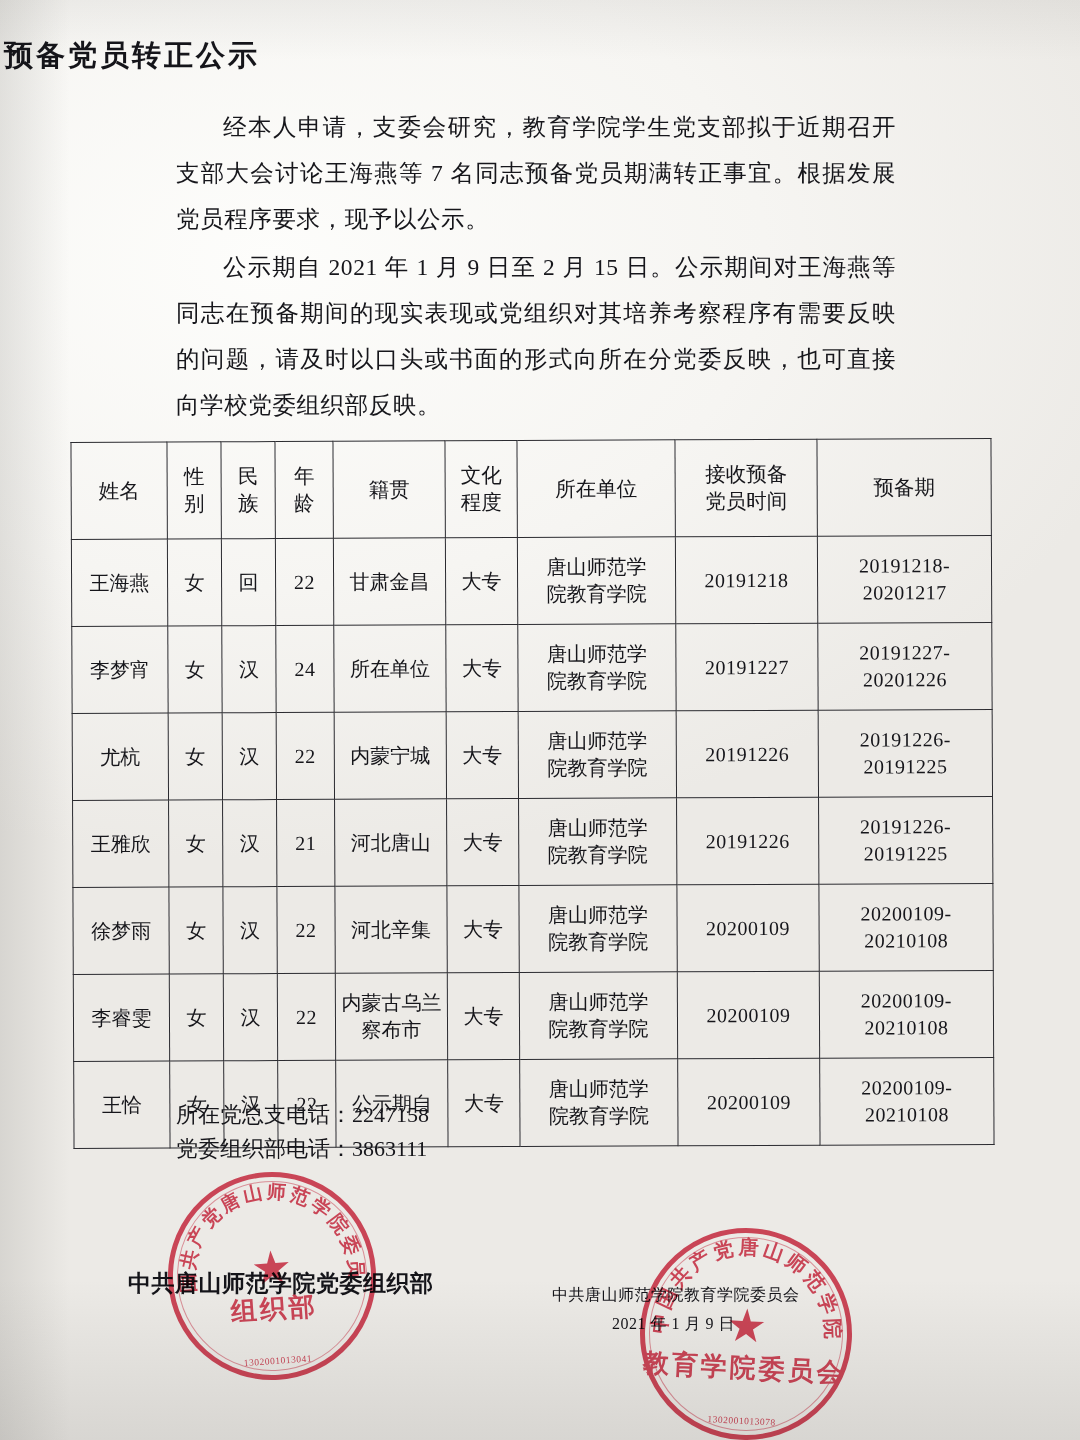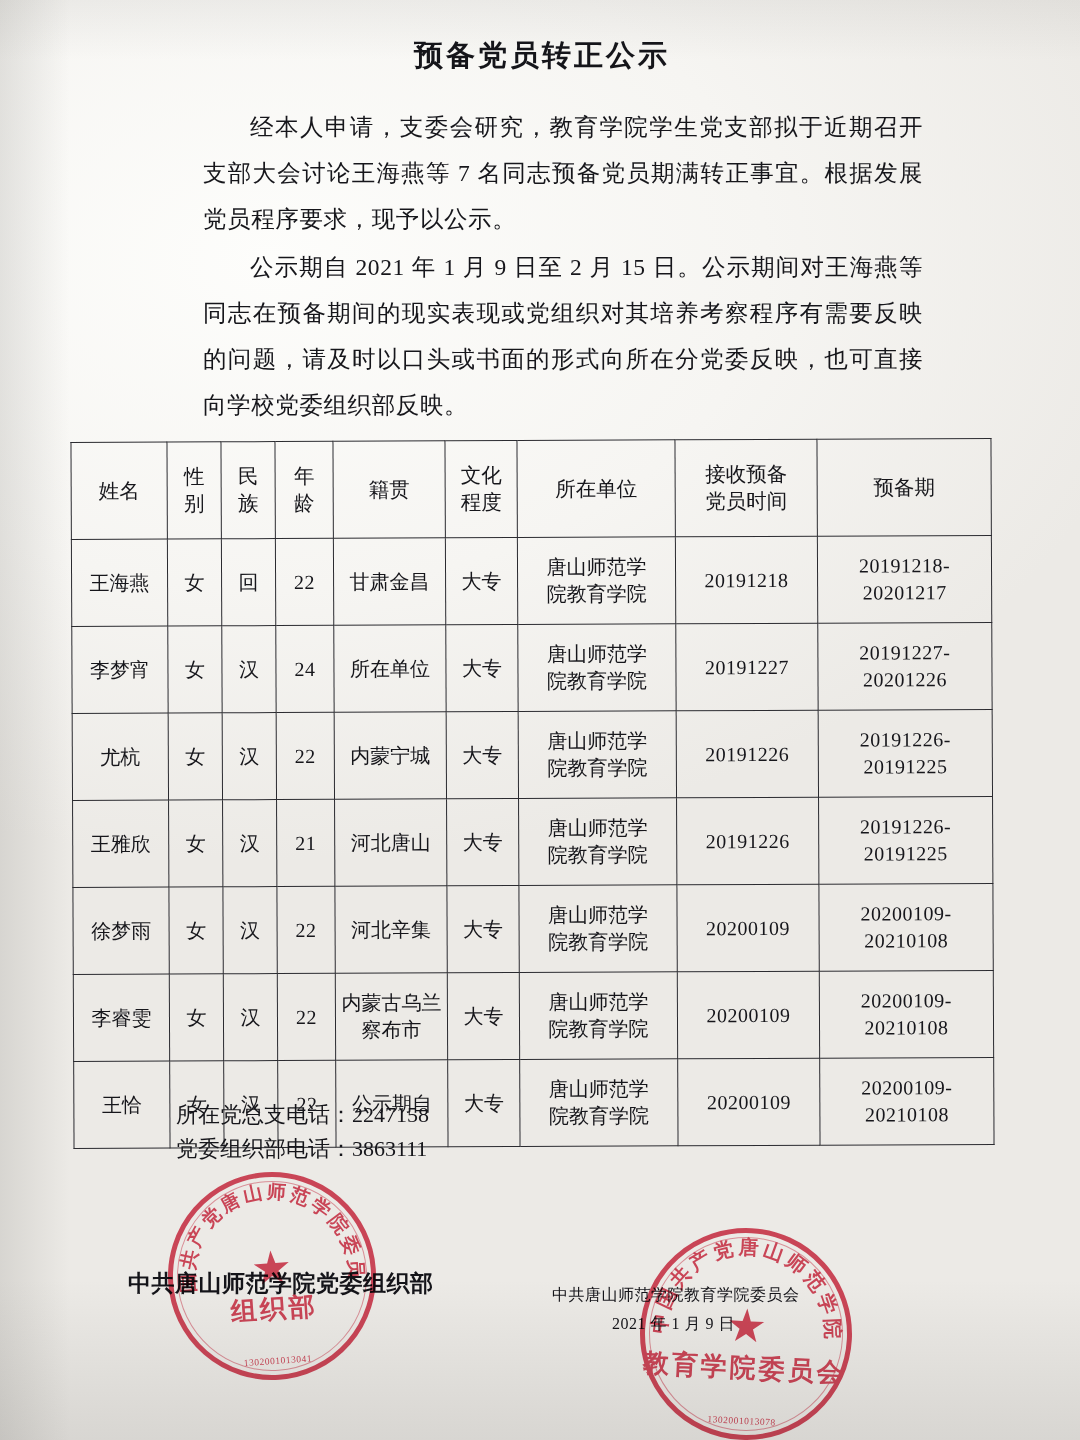--- a/index.html
+++ b/index.html
@@ -45,38 +45,37 @@
   #doc {
     position: absolute;
     inset: 0;
     padding: 0;
   }
 
   .title {
     position: absolute;
     top: 36px;
     left: 4px; right: 0;
-    text-align: center;
+    text-align: left;
     font-size: 29px;
     font-weight: bold;
     letter-spacing: 3px;
     font-family: "Liberation Serif", "DejaVu Serif", serif;
     color: #15151a;
   }
 
   .body-text {
     position: absolute;
     top: 104px;
     left: 176px;
     width: 720px;
     font-size: 23.5px;
     line-height: 46px;
     letter-spacing: 0.6px;
     color: #16161b;
-    margin-left: 27px;
   }
   .para {
     text-indent: 2em;
     margin: 0 0 2px 0;
     text-align: justify;
   }
 
   
   .table-wrap {
     position: absolute;

